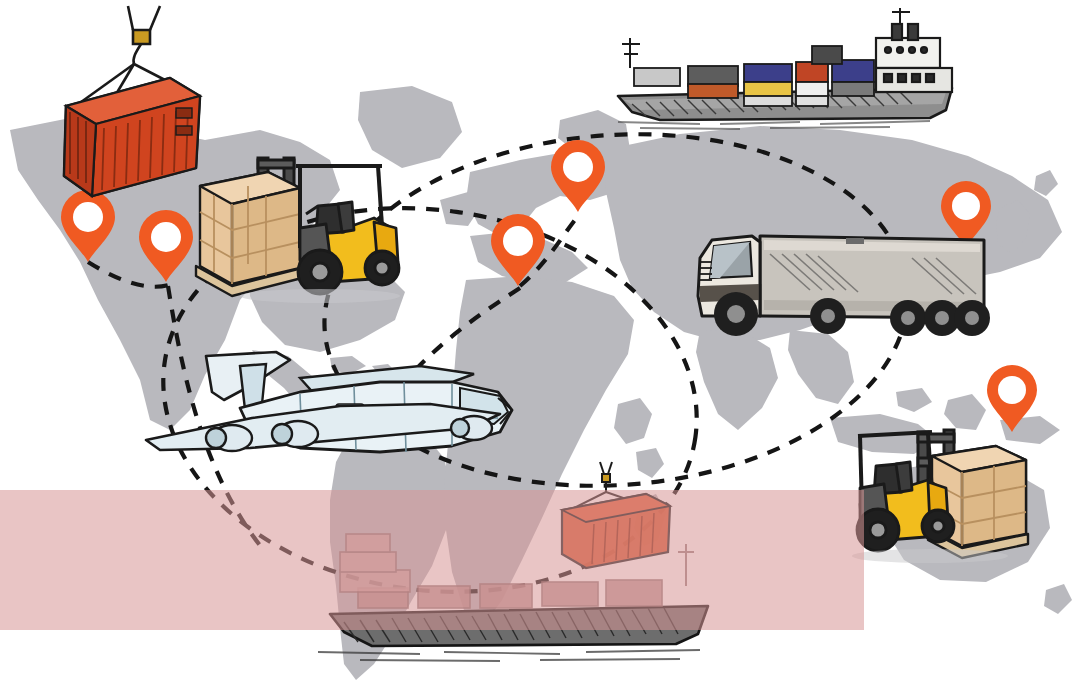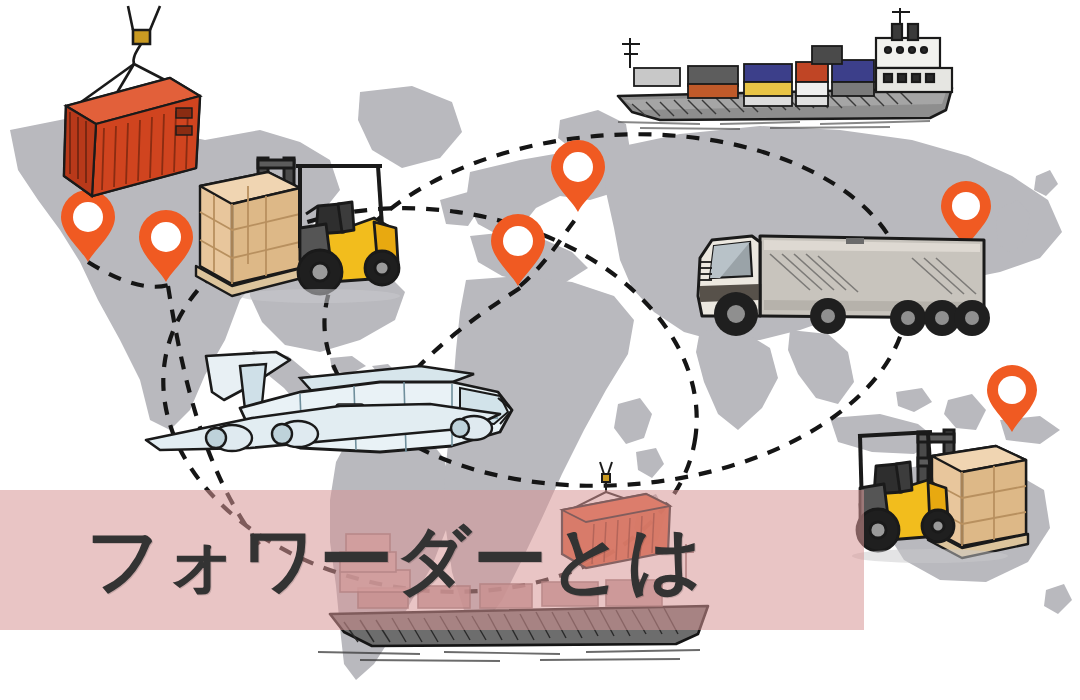--- a/index.html
+++ b/index.html
@@ -483,15 +483,14 @@
           <path d="M444 652 L560 654"></path>
         <path d="M586 652 L700 650"></path>
           <path d="M360 660 L500 661"></path>
         <path d="M540 660 L680 659"></path>
       </g>
     </g>
 
   </svg>
 
   <div id="banner"></div>
-  <div id="title">フォワーダーとは</div>
 
 </div>
 
 </body></html>

